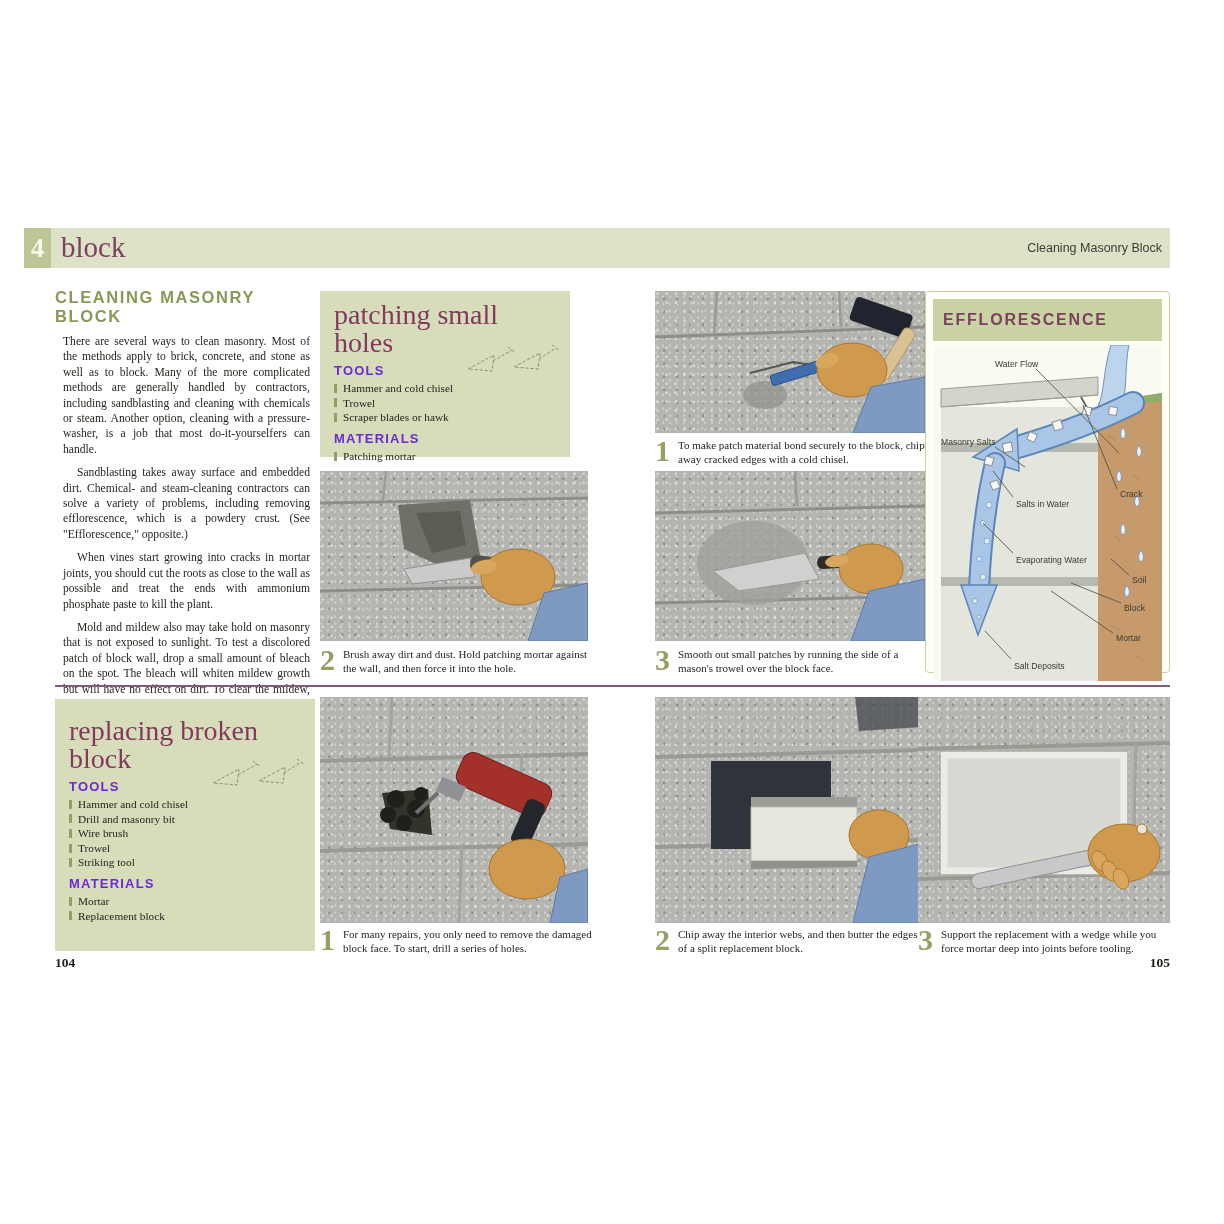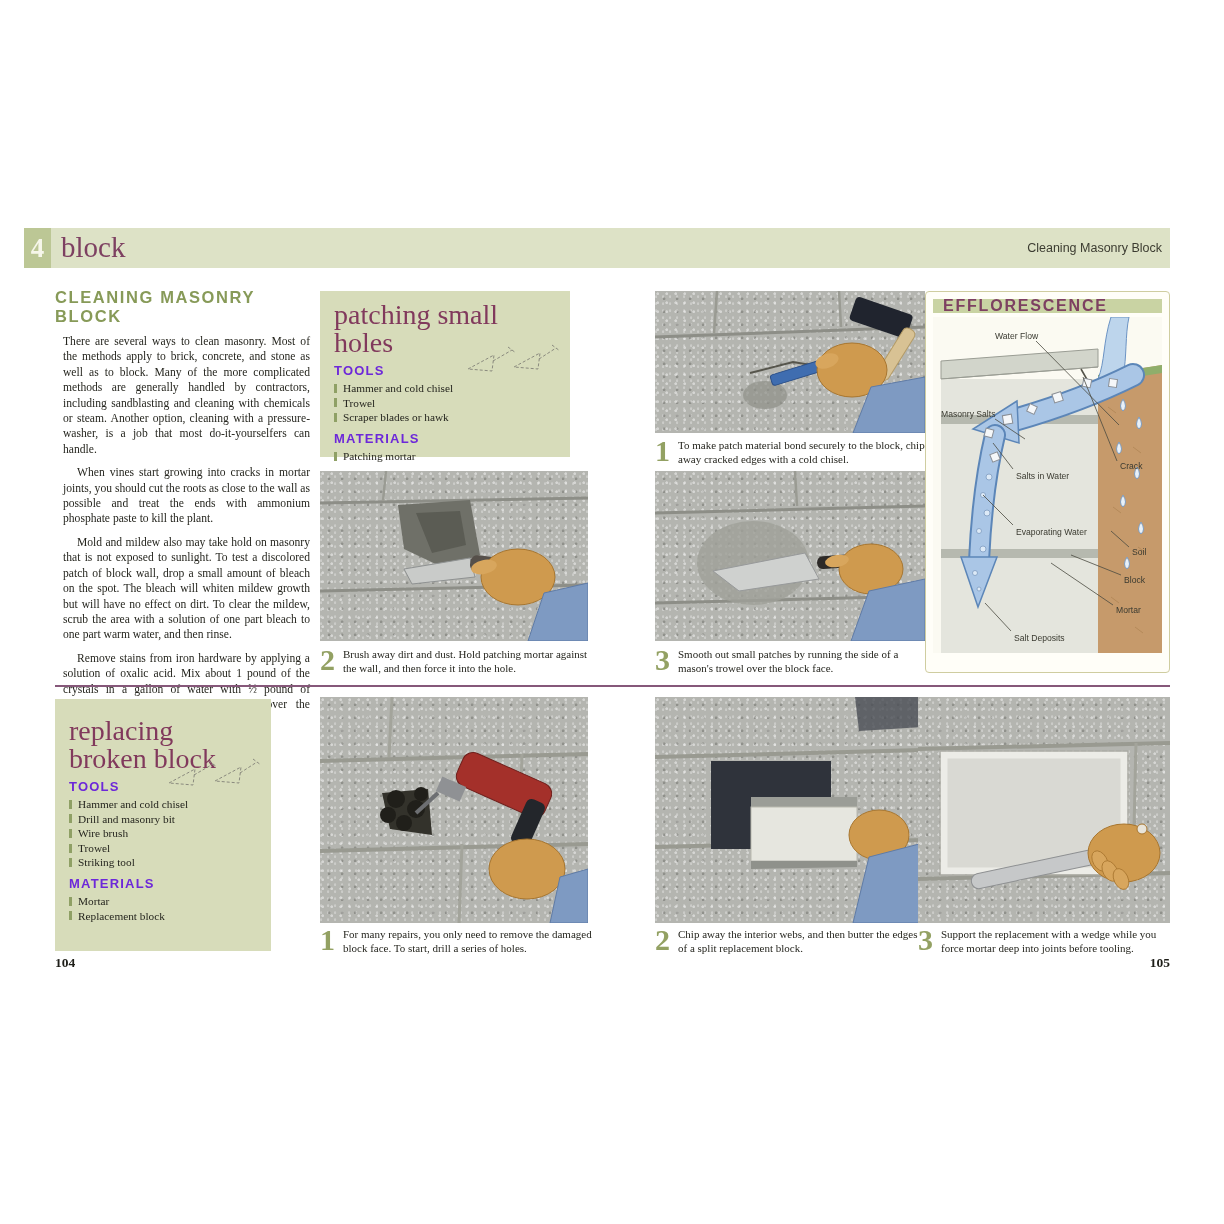--- a/index.html
+++ b/index.html
@@ -45,21 +45,21 @@
 
   
   .caption{position:absolute;display:flex;align-items:flex-start;}
   .stepnum{font-family:"Liberation Serif",serif;font-weight:bold;font-size:30px;line-height:26px;
            color:#93a163;margin-right:8px;}
   .captext{font-size:11px;line-height:13.6px;color:#26261f;padding-top:1px;}
 
   
   .effbox{position:absolute;left:925px;top:291px;width:245px;height:382px;background:#fffef8;
           border:1px solid #cfcda0;border-radius:4px;box-sizing:border-box;padding:7px;}
-  .effhead{background:#c9d3a3;height:14px;display:flex;align-items:center;padding-left:10px;
+  .effhead{background:#c9d3a3;height:42px;display:flex;align-items:center;padding-left:10px;
            font-family:"Liberation Sans",sans-serif;font-size:16px;font-weight:600;
            letter-spacing:1.8px;color:#7d4061;}
   .effdiagram{margin-top:4px;}
   .efflabel{font-family:"Liberation Sans",sans-serif;font-size:8.6px;fill:#3a3a30;}
 
   
   .divider{position:absolute;left:55px;top:685px;width:1115px;height:2px;background:#86587a;}
   .pagenum{position:absolute;top:955px;font-family:"Liberation Serif",serif;font-weight:bold;
            font-size:13.5px;color:#1e1e18;}
 </style>
@@ -72,20 +72,21 @@
     <div class="chapnum">
       <span>4</span>
     </div>
     <span class="chaptitle">block</span>
     <span class="runhead">Cleaning Masonry Block</span>
   </div>
 
   <div class="introcol">
     <h1>CLEANING MASONRY BLOCK</h1>
     <p>There are several ways to clean masonry. Most of the methods apply to brick, concrete, and stone as well as to block. Many of the more complicated methods are generally handled by contractors, including sandblasting and cleaning with chemicals or steam. Another option, cleaning with a pressure-washer, is a job that most do-it-yourselfers can handle.</p>
+    <p class="indent">Sandblasting takes away surface and embedded dirt. Chemical- and steam-cleaning contractors can solve a variety of problems, including removing efflorescence, which is a powdery crust. (See "Efflorescence," opposite.)</p>
     <p class="indent">When vines start growing into cracks in mortar joints, you should cut the roots as close to the wall as possible and treat the ends with ammonium phosphate paste to kill the plant.</p>
     <p class="indent">Mold and mildew also may take hold on masonry that is not exposed to sunlight. To test a discolored patch of block wall, drop a small amount of bleach on the spot. The bleach will whiten mildew growth but will have no effect on dirt. To clear the mildew, scrub the area with a solution of one part bleach to one part warm water, and then rinse.</p>
     <p class="indent">Remove stains from iron hardware by applying a solution of oxalic acid. Mix about 1 pound of the crystals in a gallon of water with ½ pound of ammonium bifluoride, brush the mix over the stained area, and then rinse.</p>
   </div>
 
   <div class="greenbox" style="left:320px;top:291px;width:250px;height:166px;">
     <div class="boxtitle">patching small holes</div>
     <div class="subhead">TOOLS</div>
     <ul>
       <li>
@@ -260,21 +261,21 @@
       <text class="efflabel" x="83" y="218">Evaporating Water</text>
       <text class="efflabel" x="199" y="238">Soil</text>
       <text class="efflabel" x="191" y="266">Block</text>
       <text class="efflabel" x="183" y="296">Mortar</text>
       <text class="efflabel" x="81" y="324">Salt Deposits</text>
     </svg>
   </div>
 
   <div class="divider"></div>
 
-  <div class="greenbox" style="left:55px;top:699px;width:216px;height:252px;">
+  <div class="greenbox" style="left:55px;top:699px;width:260px;height:252px;">
     <div class="boxtitle" style="margin-top:8px;">replacing broken block</div>
     <div class="subhead">TOOLS</div>
     <ul>
       <li>
           <span class="bullet"></span>
           <span>Hammer and cold chisel</span>
         </li>
       <li>
           <span class="bullet"></span>
           <span>Drill and masonry bit</span>

